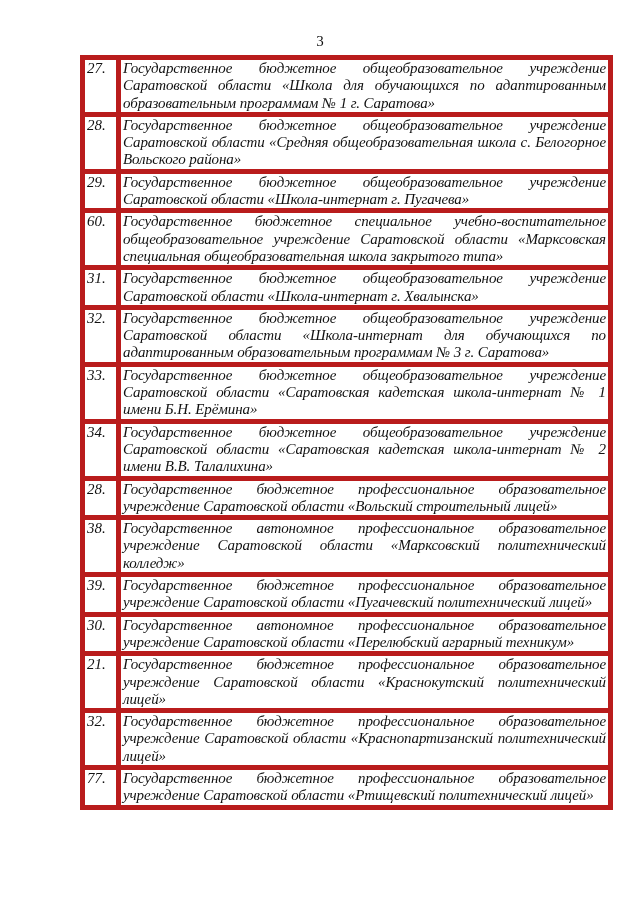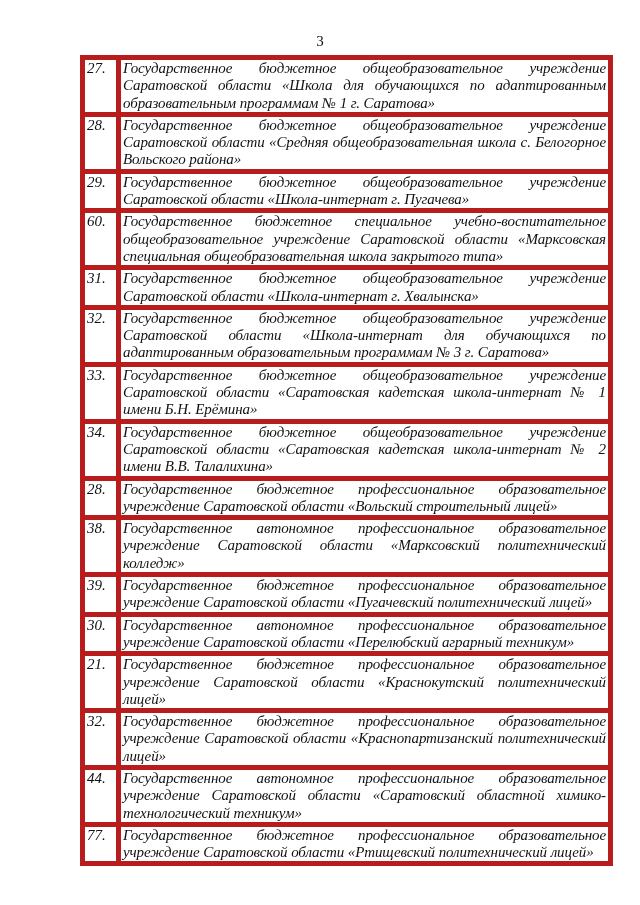--- a/index.html
+++ b/index.html
@@ -71,21 +71,17 @@
       </tr>
     <tr>
         <td class="num">21.</td>
         <td class="text">Государственное бюджетное профессиональное образовательное учреждение Саратовской области «Краснокутский политехнический лицей»</td>
       </tr>
     <tr>
         <td class="num">32.</td>
         <td class="text">Государственное бюджетное профессиональное образовательное учреждение Саратовской области «Краснопартизанский политехнический лицей»</td>
       </tr>
     <tr>
-        <td class="num">44.</td>
-        <td class="text">Государственное автономное профессиональное образовательное учреждение Саратовской области «Саратовский областной химико-технологический техникум»</td>
-      </tr>
-    <tr>
         <td class="num">77.</td>
         <td class="text">Государственное бюджетное профессиональное образовательное учреждение Саратовской области «Ртищевский политехнический лицей»</td>
       </tr>
   </tbody>
 </table>
 
 </body></html>

